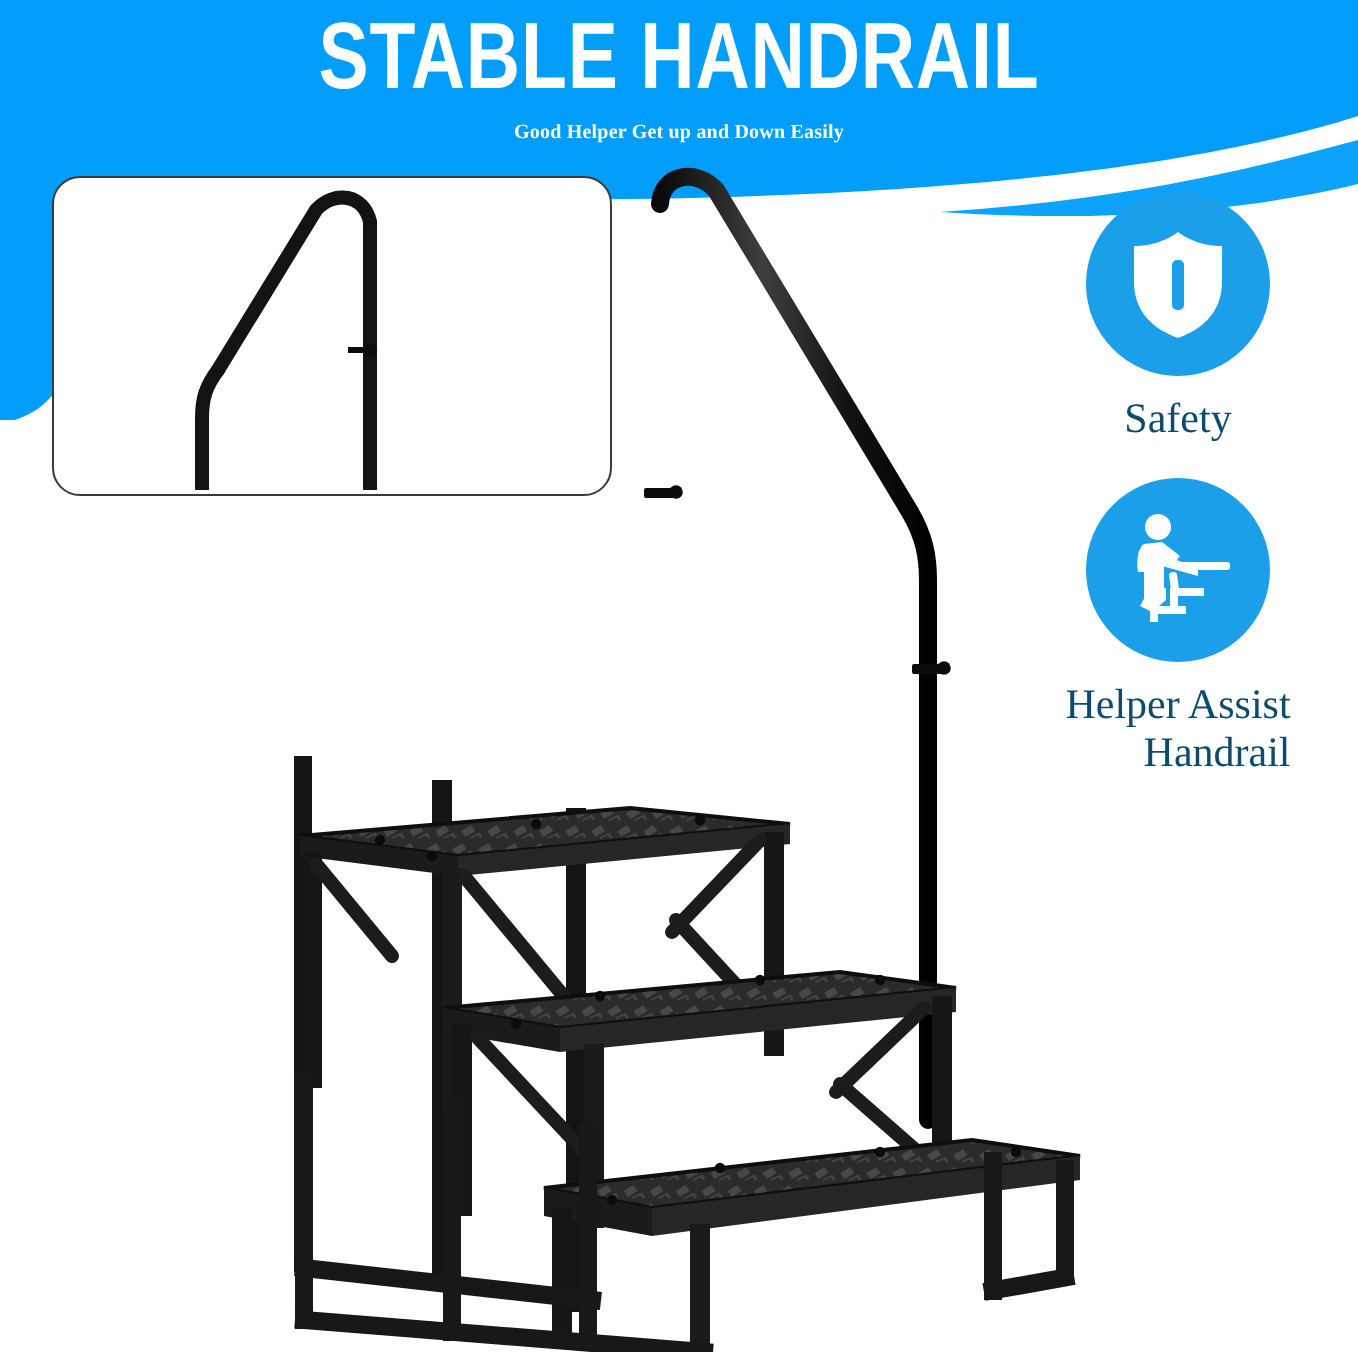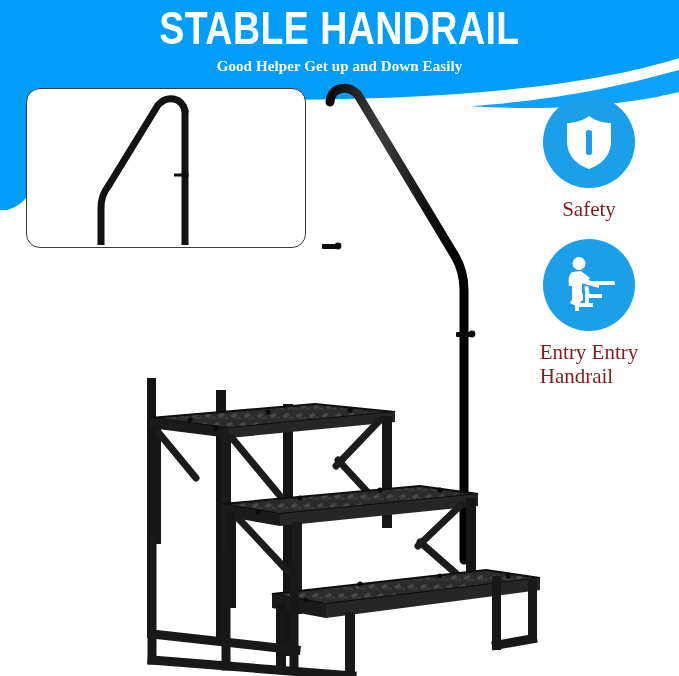--- a/index.html
+++ b/index.html
@@ -40,21 +40,21 @@
     white-space:nowrap;
   }
   .banner-sub{
     position:absolute;
     left:0; top:57px;
     width:679px;
     text-align:center;
     color:#ffffff;
     font-family:"Liberation Serif", serif;
     font-weight:bold;
-    font-size:15px;
+    font-size:10px;
     line-height:19px;
     letter-spacing:0.1px;
     white-space:nowrap;
   }
 
   
   #inset-box{
     position:absolute;
     left:26px; top:88px;
     width:278px; height:158px;
@@ -94,22 +94,22 @@
     border-radius:50%;
     background:#1a9fe8;
     display:flex;
     align-items:center;
     justify-content:center;
     flex:0 0 auto;
   }
   .f-circle svg{display:block;}
   .f-label{
     margin-top:9px;
-    text-align:left;
-    color:#7f1d1d;
+    text-align:right;
+    color:#0c4a6e;
     font-family:"Liberation Serif", serif;
     font-size:21px;
     line-height:24px;
     white-space:pre-line;
   }
 </style>
 </head>
 <body>
 
 <div id="stage">
@@ -311,19 +311,19 @@
           </g>
 
           <g fill="#ffffff">
             <rect x="26" y="38" width="17" height="4"></rect>
             <rect x="26" y="38" width="4" height="9"></rect>
             <rect x="16" y="47" width="18" height="4"></rect>
             <rect x="16" y="47" width="4" height="8"></rect>
           </g>
         </svg>
       </div>
-      <div class="f-label">Entry Entry
+      <div class="f-label">Helper Assist
 Handrail</div>
     </div>
 
 
   </div>
 </div>
 
 </body></html>

